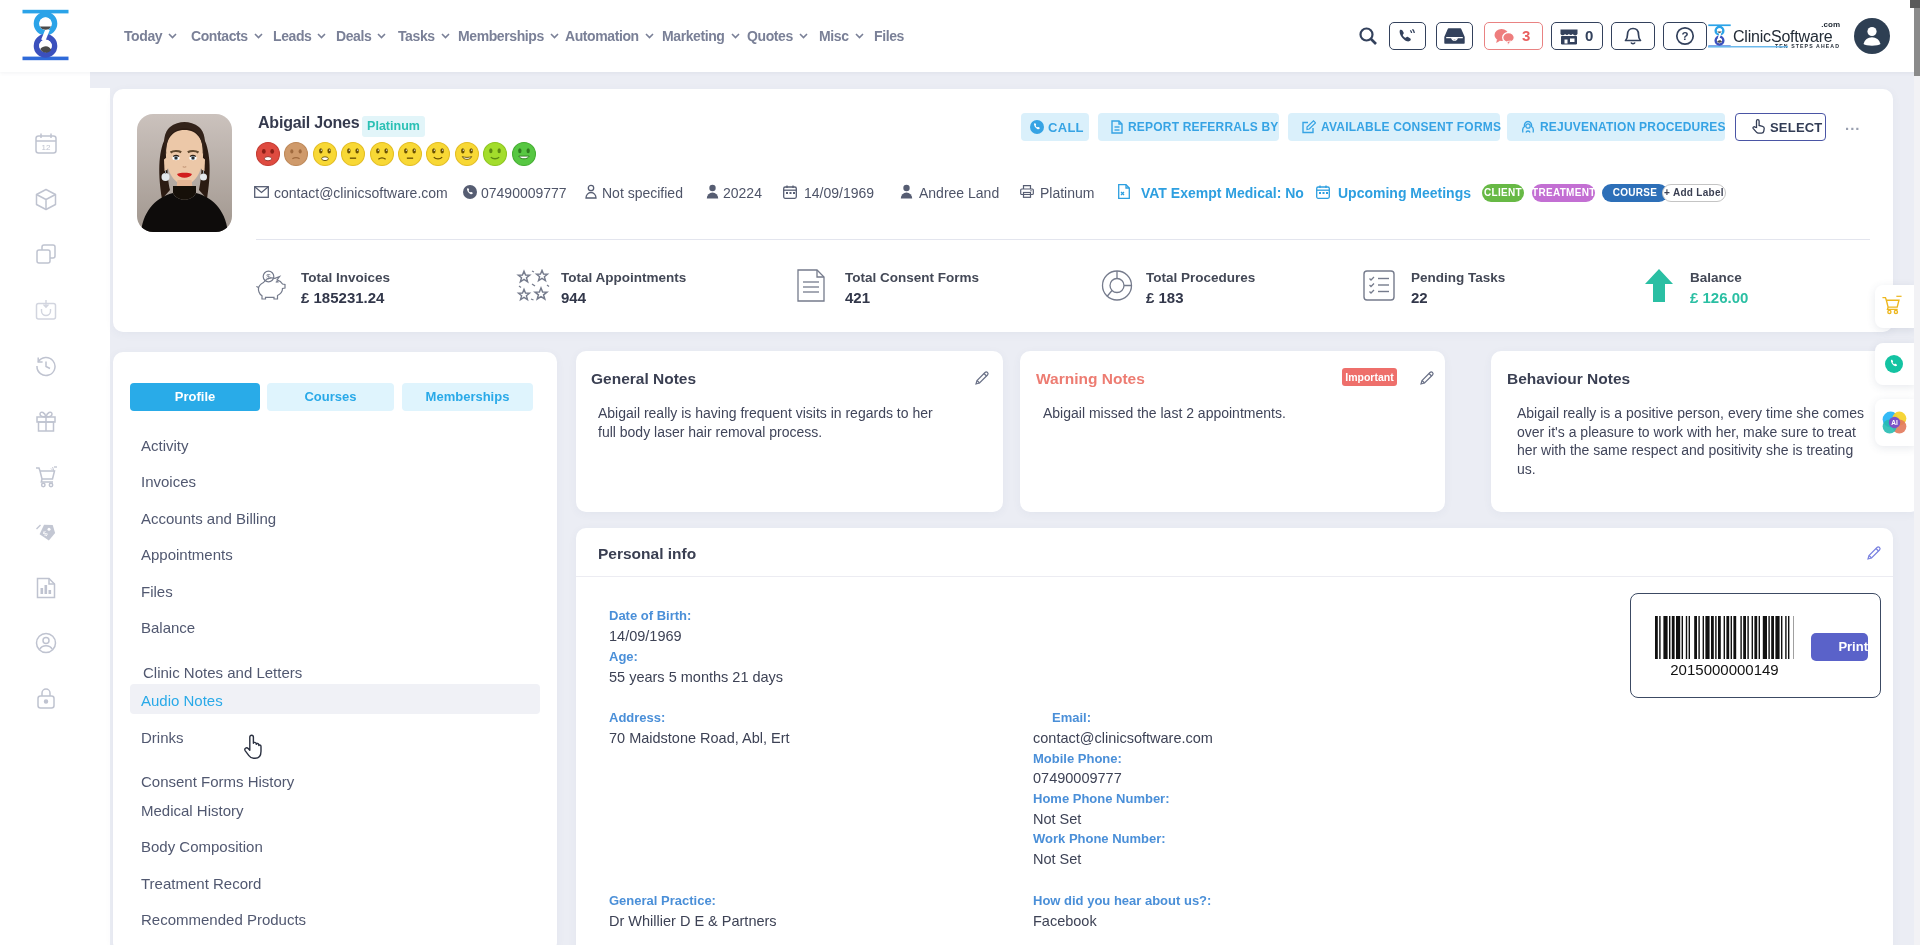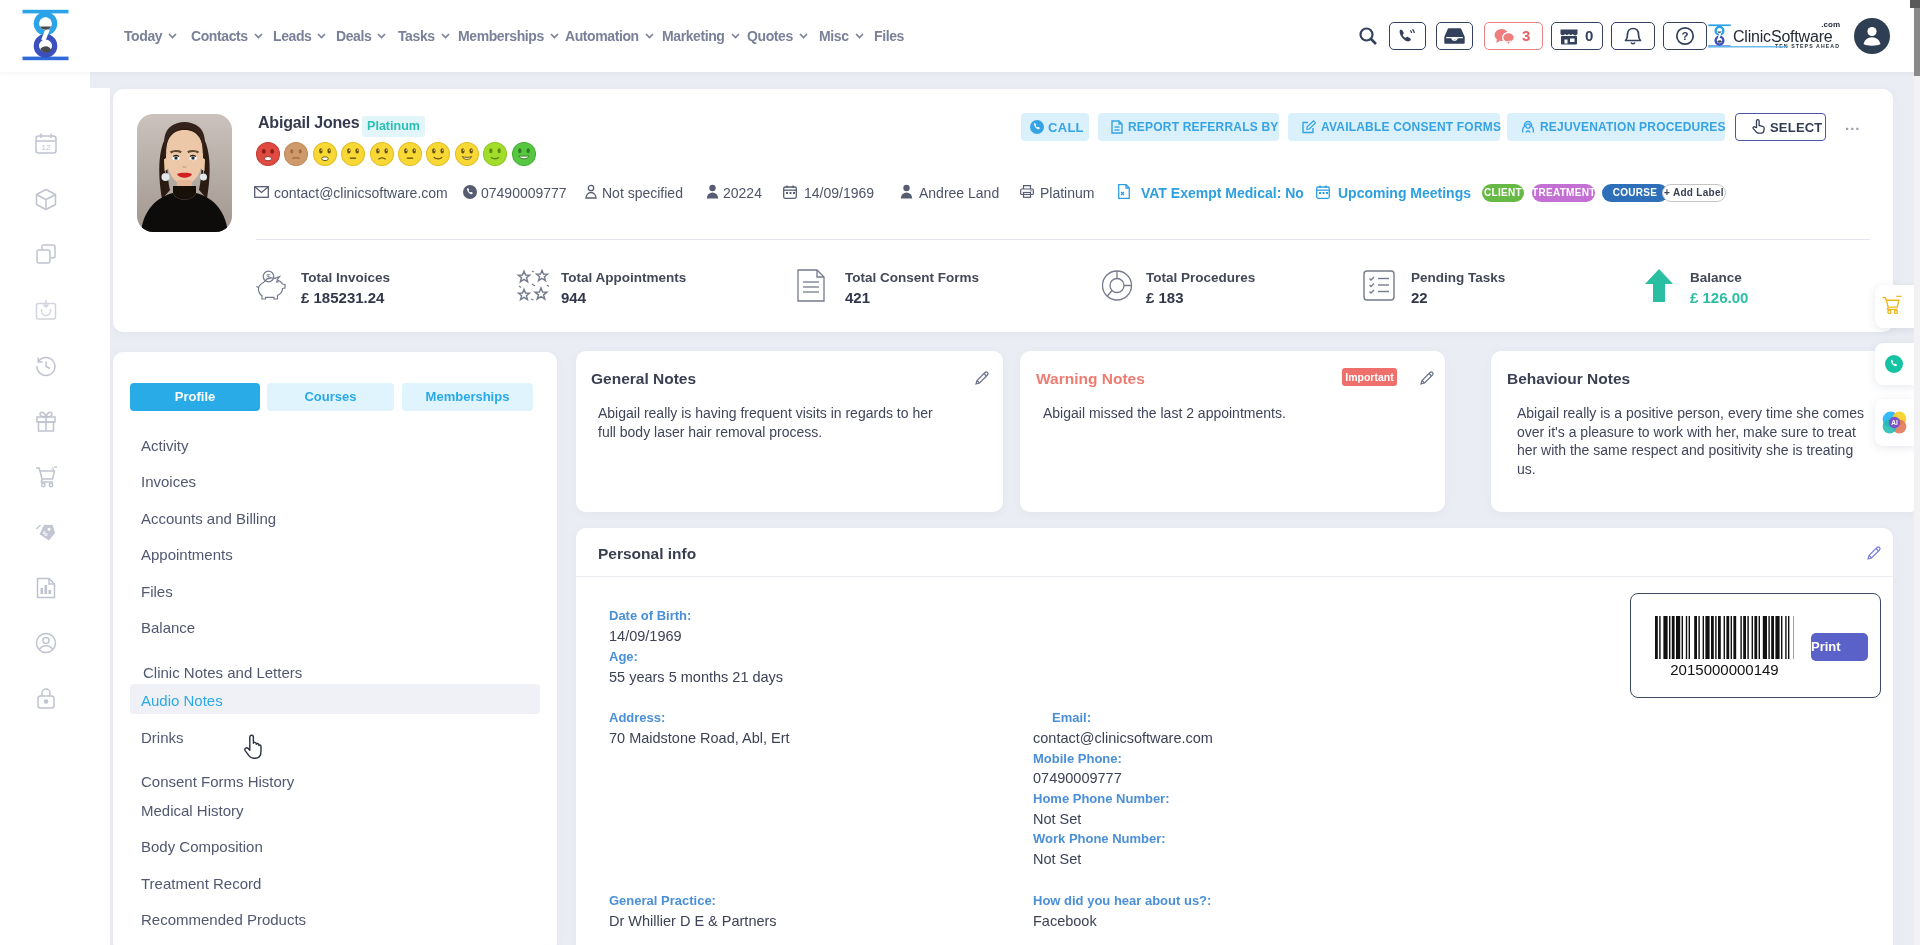--- a/index.html
+++ b/index.html
@@ -496,21 +496,21 @@
         <rect x="107.8" y="0" width="4.2" height="43" fill="#111"></rect>
         <rect x="113.4" y="0" width="1.4" height="43" fill="#111"></rect>
         <rect x="116.2" y="0" width="2.8" height="43" fill="#111"></rect>
         <rect x="120.4" y="0" width="4.2" height="43" fill="#111"></rect>
         <rect x="126.0" y="0" width="1.4" height="43" fill="#111"></rect>
         <rect x="130.2" y="0" width="1.4" height="43" fill="#111"></rect>
         <rect x="133.0" y="0" width="1.4" height="43" fill="#111"></rect>
         <rect x="138.6" y="0" width="2.8" height="43" fill="#111"></rect>
       </svg>
     <span class="abs" style="left:1079px;top:133px;width:139px;text-align:center;font-size:15px;color:#111;font-family:'Liberation Sans';">2015000000149</span>
-    <div class="abs" style="left:1235px;top:105px;width:57px;height:28px;background:#5a62c9;border-radius:5px;text-align:left;line-height:28px;font-size:13px;font-weight:700;color:#fff;">Print</div>
+    <div class="abs" style="left:1235px;top:105px;width:57px;height:28px;background:#5a62c9;border-radius:5px;text-align:right;line-height:28px;font-size:13px;font-weight:700;color:#fff;">Print</div>
   </div>
 
   <div class="abs" style="left:1875px;top:285px;width:40px;height:43px;background:#fff;border-radius:8px 0 0 8px;box-shadow:0 2px 8px rgba(60,70,110,0.12);z-index:50;"></div>
   <svg class="abs" style="left:1881px;top:295px;z-index:51;" width="22" height="20" viewBox="0 0 24 23" stroke="#edb71e" fill="none" stroke-width="1.6">
       <path d="M1 3 L4.5 3 L5.5 6 M5.5 6 L20 6 L18 14 L7.5 14 L5.5 6 Z M7.5 14 L6.8 16.5 L18.5 16.5"></path>
       <circle cx="9" cy="19.5" r="1.8"></circle>
       <circle cx="16.5" cy="19.5" r="1.8"></circle>
       <path d="M17 1.5 L23 1.5" stroke-width="1.4"></path>
     </svg>
   <div class="abs" style="left:1875px;top:343px;width:40px;height:42px;background:#fff;border-radius:8px 0 0 8px;box-shadow:0 2px 8px rgba(60,70,110,0.12);z-index:50;"></div>

